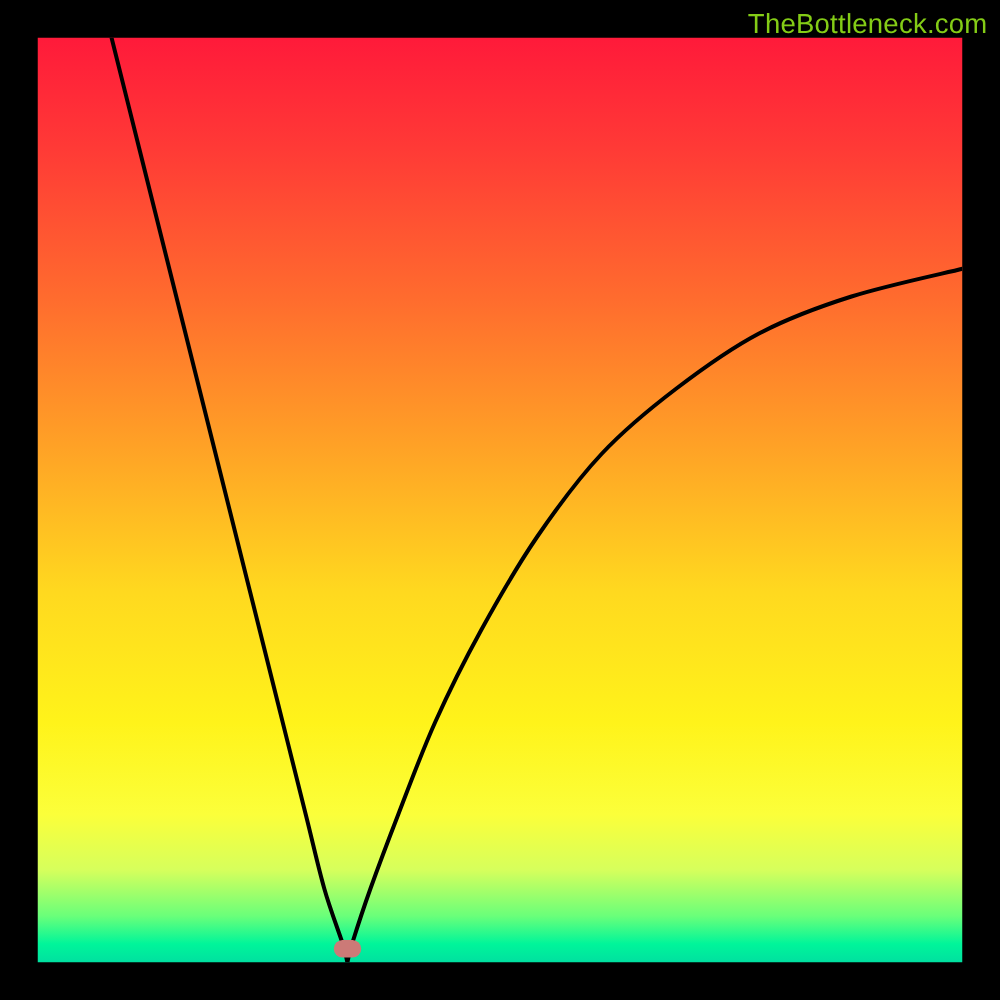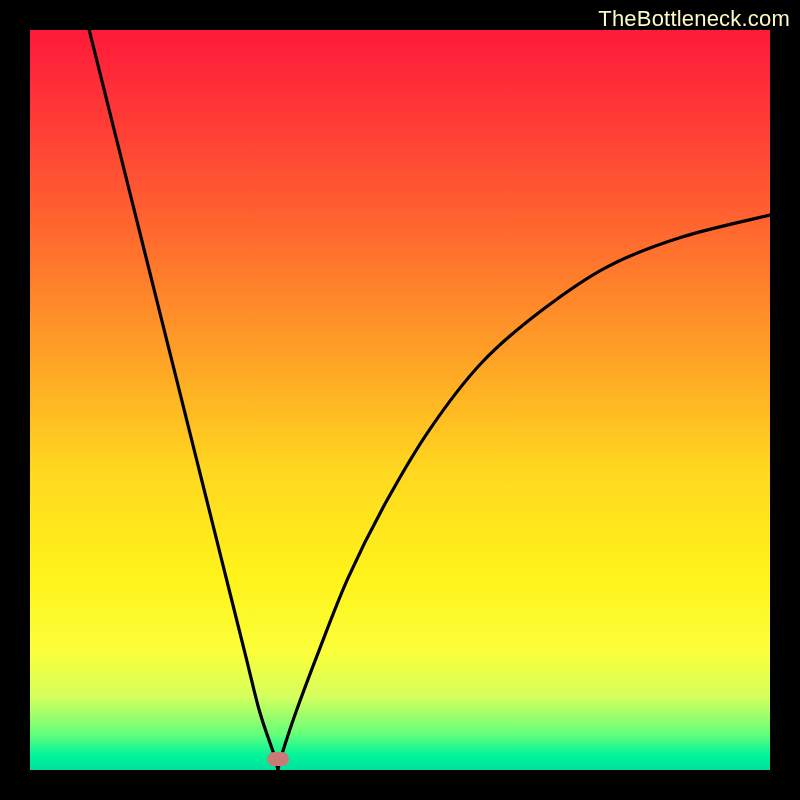--- a/index.html
+++ b/index.html
@@ -38,21 +38,21 @@
     );
   }
   .overlay-svg {
     position: absolute;
     inset: 0;
   }
   .watermark {
     position: absolute;
     top: 6px;
     right: 10px;
-    color: #fef9c3;
+    color: #84cc16;
     font-size: 22px;
     letter-spacing: 0.2px;
     user-select: none;
   }
   .marker {
     position: absolute;
     width: 22px;
     height: 14px;
     background: #cc7a77;
     border-radius: 7px;

